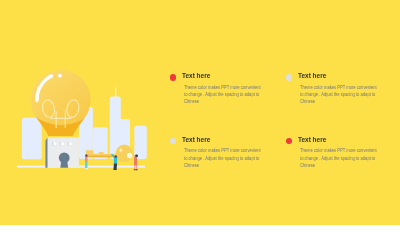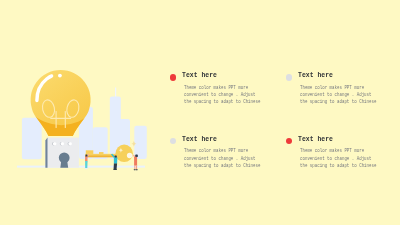--- a/index.html
+++ b/index.html
@@ -1,18 +1,18 @@
 <!DOCTYPE html>
 <html><head>
 <meta charset="utf-8">
 <style>
   html,body{margin:0;padding:0;}
   body{width:400px;height:225px;background:#ffffff;font-family:"Liberation Sans",sans-serif;overflow:hidden;
        -webkit-font-smoothing:antialiased;}
-  .slide{position:relative;width:400px;height:225px;background:#fef9c3;overflow:hidden;font-family:Liberation Mono, monospace;}
+  .slide{position:relative;width:400px;height:225px;background:#fde047;overflow:hidden;}
   .illus{position:absolute;left:0;top:0;width:165px;height:225px;}
   .blk{position:absolute;}
   .dot{position:absolute;width:6.4px;height:6.4px;border-radius:50%;}
   .ttl{position:absolute;font-size:7.7px;font-weight:bold;color:#303337;white-space:nowrap;
        transform:scaleX(0.84);transform-origin:0 0;}
   .bdy{position:absolute;width:91px;font-size:4.75px;line-height:7.1px;color:#76797f;
        transform:scaleX(0.865);transform-origin:0 0;}
 </style>
 </head>
 <body>

